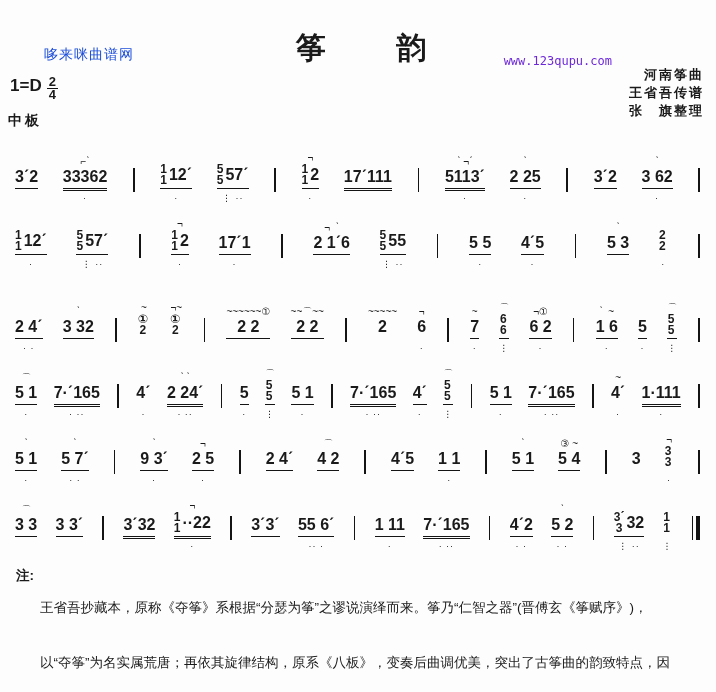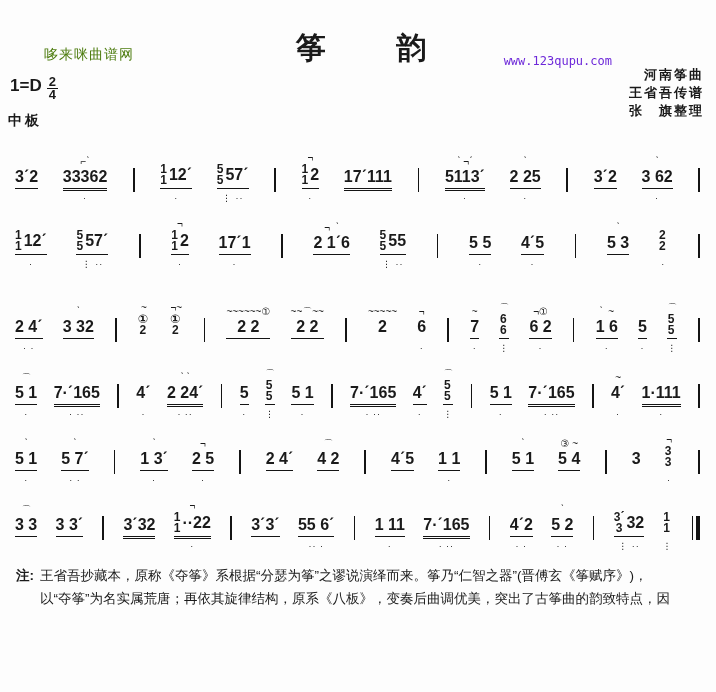--- a/index.html
+++ b/index.html
@@ -3,21 +3,21 @@
 <meta charset="utf-8">
 <style>
   html,body{margin:0;padding:0;background:#e8e8e8;}
   .page{
     position:relative;width:716px;height:692px;margin:0 auto;
     background:#fdfdfd;color:#1a1a1a;overflow:hidden;
     font-family:"Liberation Sans","DejaVu Sans",sans-serif;
   }
   
   .header{position:relative;height:136px;}
-  .watermark{position:absolute;left:44px;top:46px;font-size:14px;color:#4d7c0f;letter-spacing:1px;}
+  .watermark{position:absolute;left:44px;top:46px;font-size:14px;color:#1d4ed8;letter-spacing:1px;}
   .title{position:absolute;left:8px;right:0;top:28px;text-align:center;
          font-size:30px;font-weight:bold;word-spacing:58px;letter-spacing:2px;}
   .site-url{position:absolute;right:104px;top:54px;font-size:12px;
             font-family:"DejaVu Sans Mono","Liberation Mono",monospace;color:#6d28d9;}
   .credits{position:absolute;right:12px;top:66px;text-align:right;font-size:13px;
            line-height:18px;letter-spacing:2px;font-weight:bold;}
   .keysig{position:absolute;left:10px;top:76px;display:flex;
           font-weight:bold;font-size:17px;}
   .keysig .frac{display:inline-flex;flex-direction:column;align-items:center;
           font-size:13px;line-height:12px;margin-left:5px;font-weight:bold;}
@@ -38,21 +38,21 @@
   .beams{height:8px;width:100%;display:flex;flex-direction:column;}
   .beam{border-top:1.6px solid #141414;margin-top:1.6px;width:100%;}
   .subdots{font-size:9px;line-height:8px;min-height:8px;white-space:pre;letter-spacing:1px;}
   .barline{width:1.6px;height:24px;background:#141414;margin:0 2px 10px 2px;}
   .endbar{display:flex;align-items:flex-end;gap:2.5px;margin:0 2px 10px 2px;}
   .endbar .thin{width:1.6px;height:24px;background:#141414;}
   .endbar .thick{width:4px;height:24px;background:#141414;}
   
   .footnote{display:flex;margin:14px 14px 0 16px;font-size:13.5px;line-height:23px;}
   .footnote .label{flex:none;font-weight:bold;margin-right:6px;}
-  .footnote .text div{white-space:nowrap;}
+  .footnote .text div{white-space:nowrap;margin-top:32px;}
 </style>
 </head>
 <body>
 
 <div class="page">
 
   <div class="header">
     <span class="watermark">哆来咪曲谱网</span>
     <div class="title">筝 韵</div>
     <span class="site-url">www.123qupu.com</span>
@@ -493,21 +493,21 @@
           <div class="orn">ˋ</div>
           <div class="body"><span>5 7ˊ</span></div>
           <div class="beams">
             <div class="beam"></div>
           </div>
           <div class="subdots">· ·</div>
         </div>
         <div class="barline"></div>
         <div class="group">
           <div class="orn">ˋ</div>
-          <div class="body"><span>1 3ˊ</span></div>
+          <div class="body"><span>9 3ˊ</span></div>
           <div class="beams">
             <div class="beam"></div>
           </div>
           <div class="subdots">·</div>
         </div>
         <div class="group">
           <div class="orn">¬</div>
           <div class="body"><span>2 5</span></div>
           <div class="beams">
             <div class="beam"></div>

